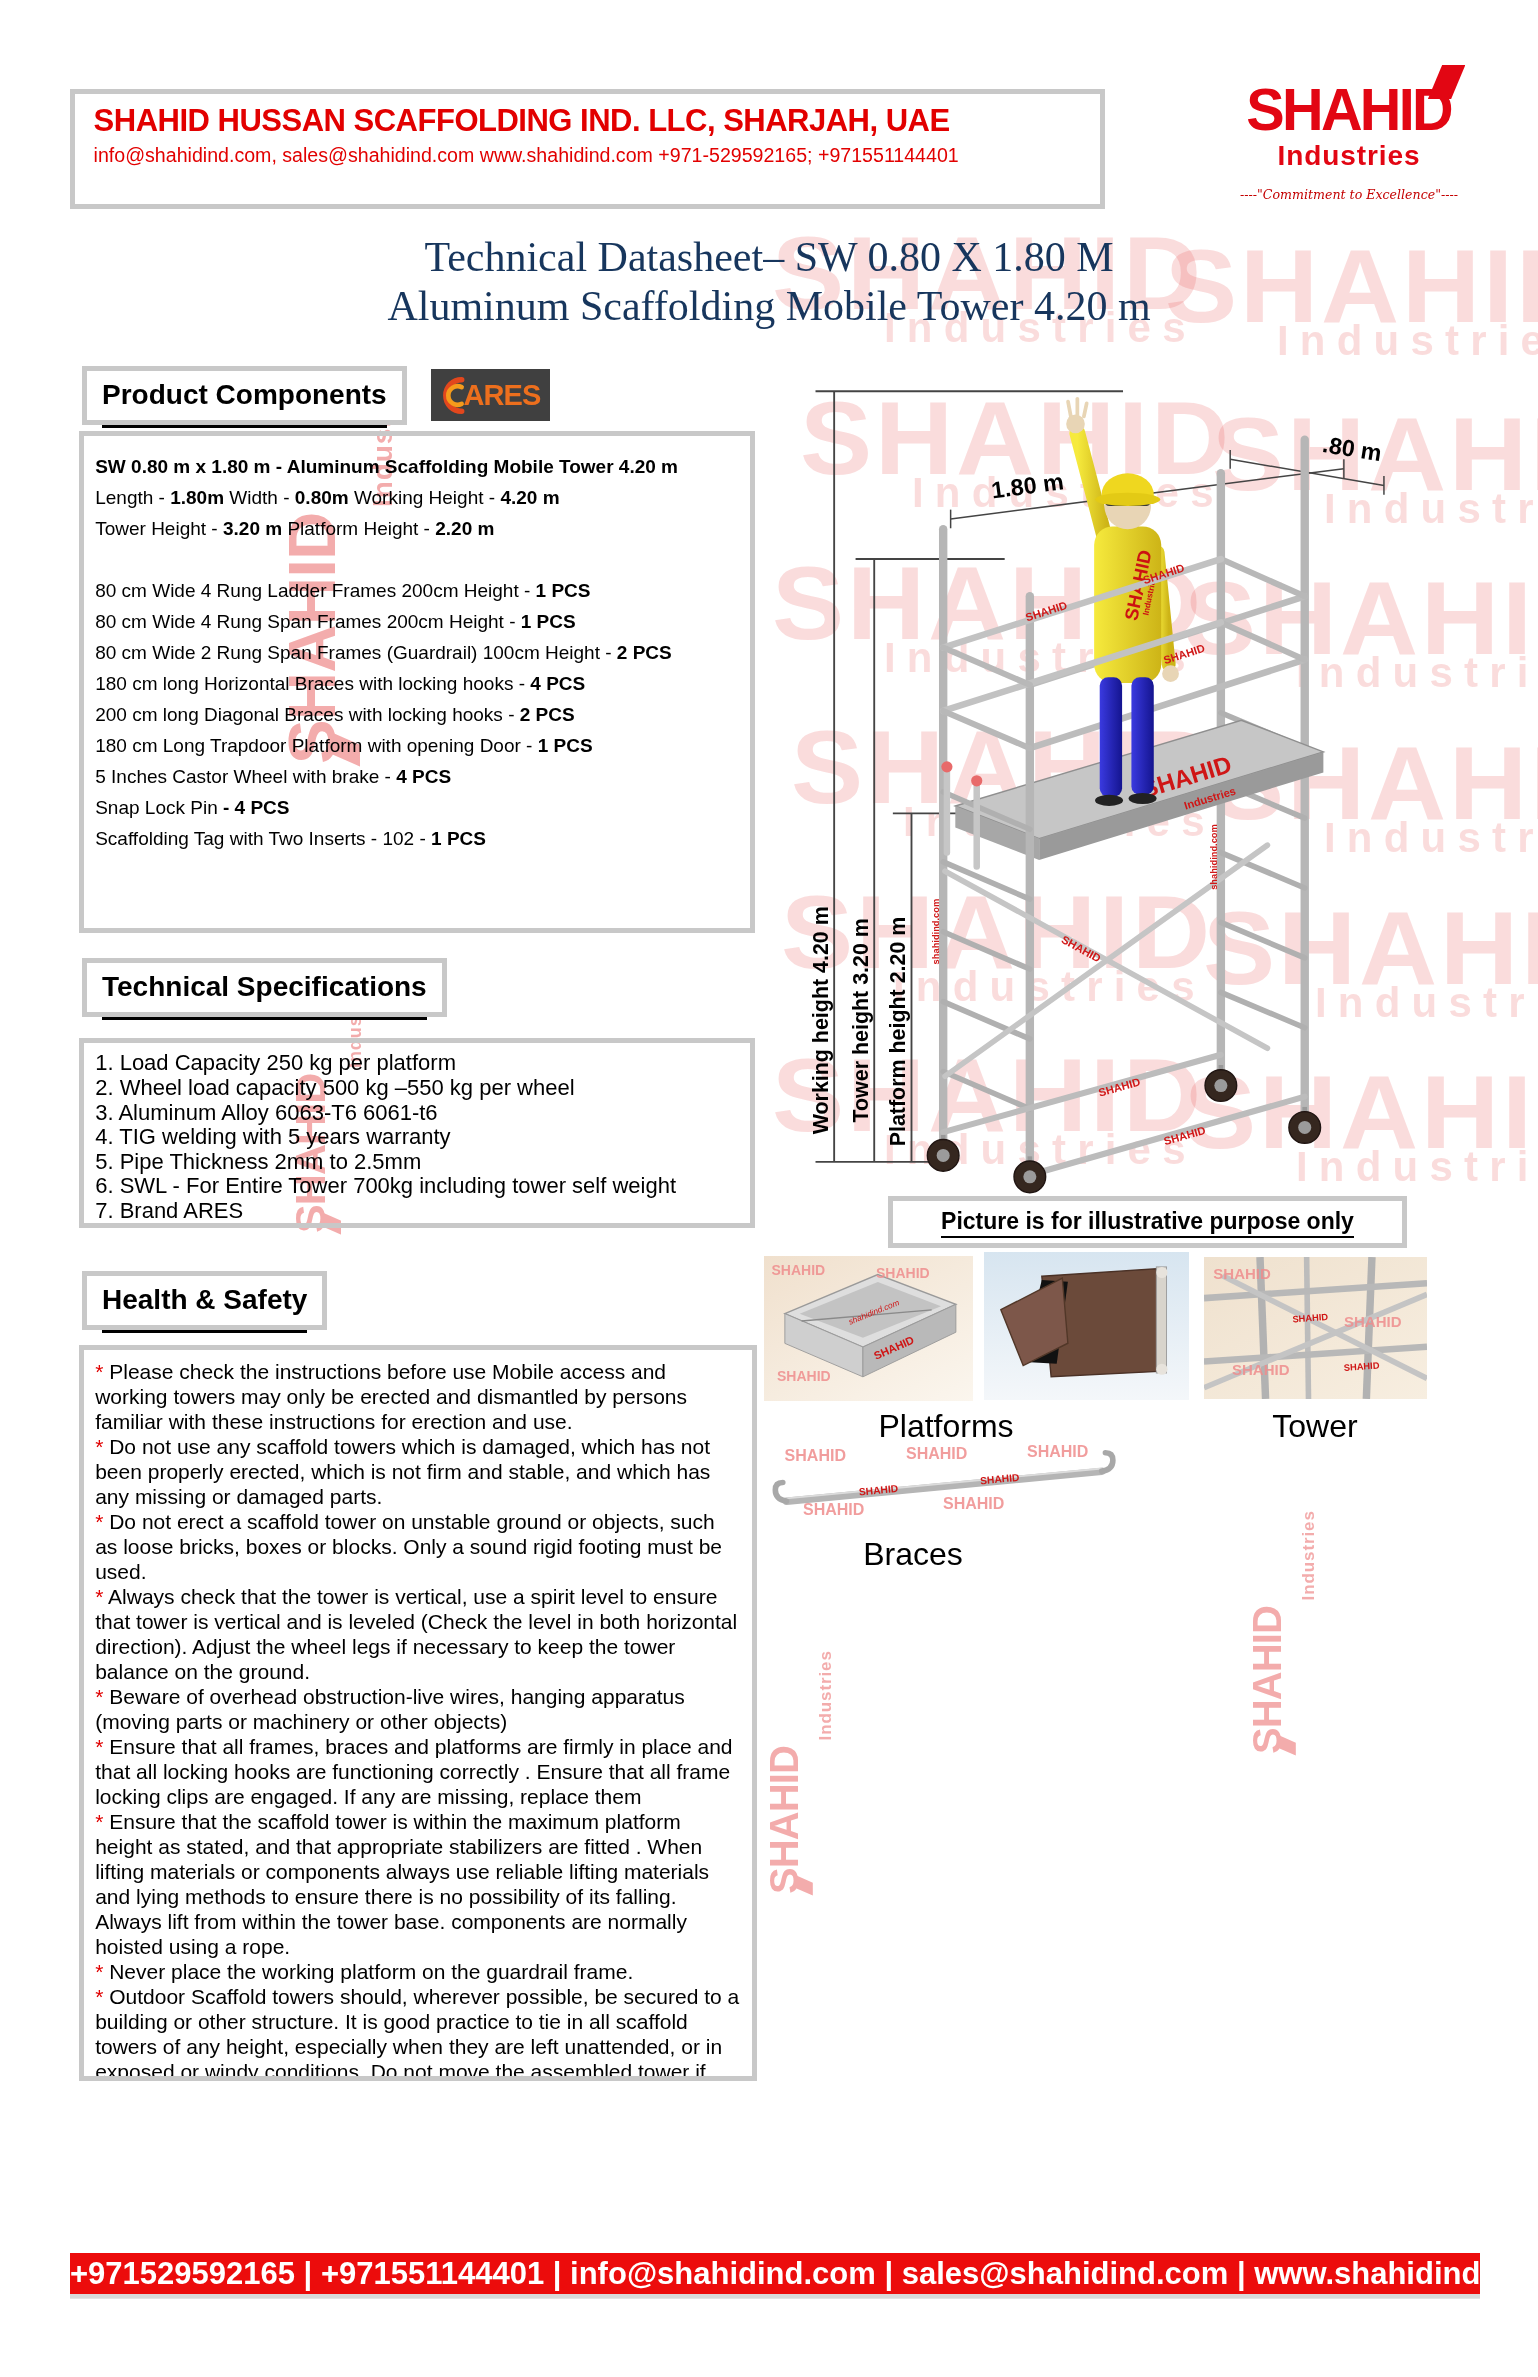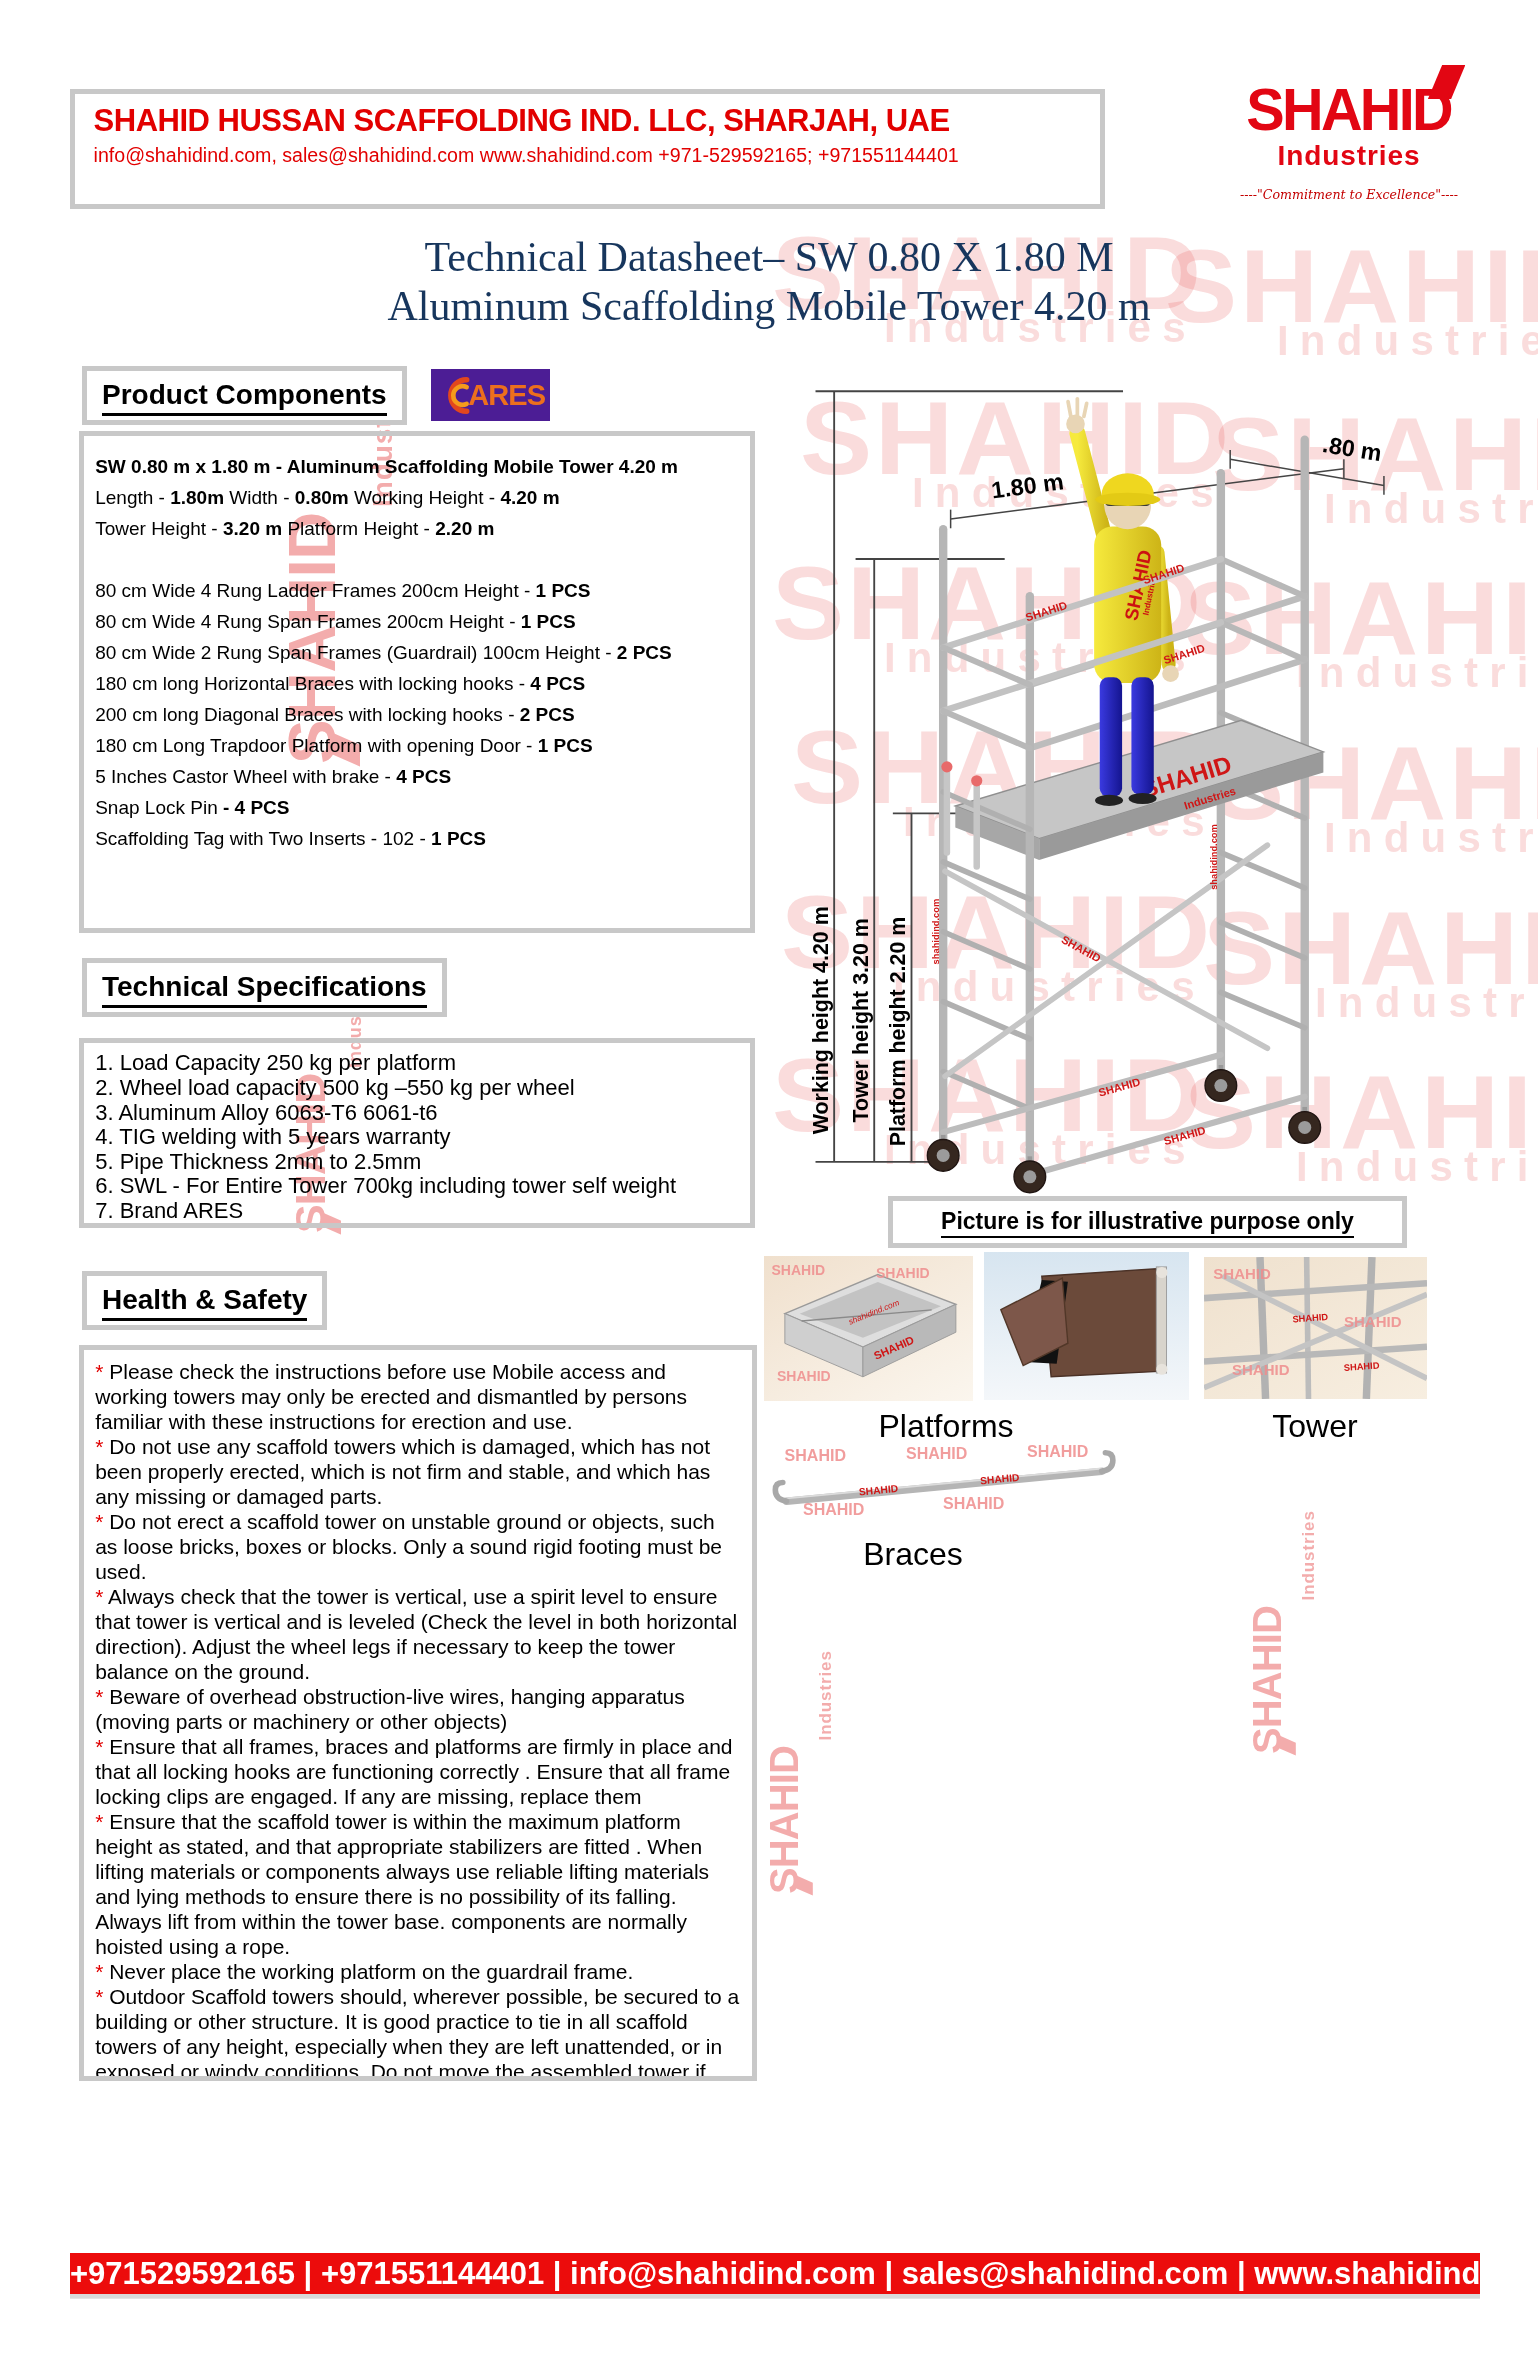--- a/index.html
+++ b/index.html
@@ -26,29 +26,29 @@
   .logo-word{position:relative;display:inline-block;color:#e20613;font-weight:bold;font-size:60px;line-height:1;letter-spacing:-2.8px;transform:scaleX(.96)}
   .logo-flag{position:absolute;right:-15px;top:-15px;width:39px;height:34px;background:#e20613;clip-path:polygon(38% 0,100% 0,62% 100%,0 100%)}
   .logo-sub{color:#e20613;font-weight:bold;font-size:28px;letter-spacing:0.9px;margin-top:0}
   .logo-tag{color:#c40000;font-size:12.6px;font-family:"DejaVu Serif",serif;font-style:italic;margin-top:15px}
 
   
   .title{left:0;top:233px;width:1538px;text-align:center;color:#17365d;font-family:"Liberation Serif",serif;font-size:42px;line-height:49px;z-index:2}
 
   
   .sec-head{position:absolute;border:5.6px solid #c8c8c8;background:#fff;padding:7.5px 15px 9.3px 15px;font-size:28px;font-weight:bold;z-index:2;white-space:nowrap}
-  .sec-head u{text-decoration:none;border-bottom:3.7px solid #000;padding-bottom:3px}
+  .sec-head u{text-decoration:none;border-bottom:3.7px solid #000;padding-bottom:15px}
   .gbox{position:absolute;border:5.6px solid #c8c8c8;background:transparent;z-index:2;overflow:hidden}
   .pc-box{left:79px;top:431px;width:676px;height:502px;padding:15px 9.3px 0 11.2px;font-size:19px;line-height:31px}
   .pc-line{white-space:nowrap}
   .pc-line .b{font-weight:bold}
   .ts-box{left:79px;top:1038px;width:676px;height:190px;padding:8.4px 9.3px 0 11.2px;font-size:22px;line-height:24.6px}
   .hs-box{left:79px;top:1345px;width:678px;height:736px;padding:9.3px 11.2px 0 11.2px;font-size:21px;line-height:25px}
   .hs-item .star{color:#e00000}
-  .ares{left:431px;top:369px;width:119px;height:52px;background:#4c1d95;display:flex;align-items:center;justify-content:center;z-index:2}
+  .ares{left:431px;top:369px;width:119px;height:52px;background:#404040;display:flex;align-items:center;z-index:2}
   .ares-text{font-weight:bold;font-size:29px;color:#ed6f1d;letter-spacing:-0.9px;margin-left:-6.5px}
 
   
   #figure{left:764px;top:368px;width:746px;height:834px;z-index:1}
   .note-box{left:888px;top:1196px;width:519px;height:52px;border:5.6px solid #c8c8c8;background:#fff;text-align:center;font-size:23px;font-weight:bold;padding-top:6.5px;z-index:2}
   .note-box u{text-decoration:none;border-bottom:2.8px solid #000;padding-bottom:2.8px}
 
   
   .tile{position:absolute;z-index:1;overflow:hidden}
   .tile-tray{left:764px;top:1256px;width:209px;height:145px;background:linear-gradient(150deg,#f0e0cd,#fbf6ee)}

